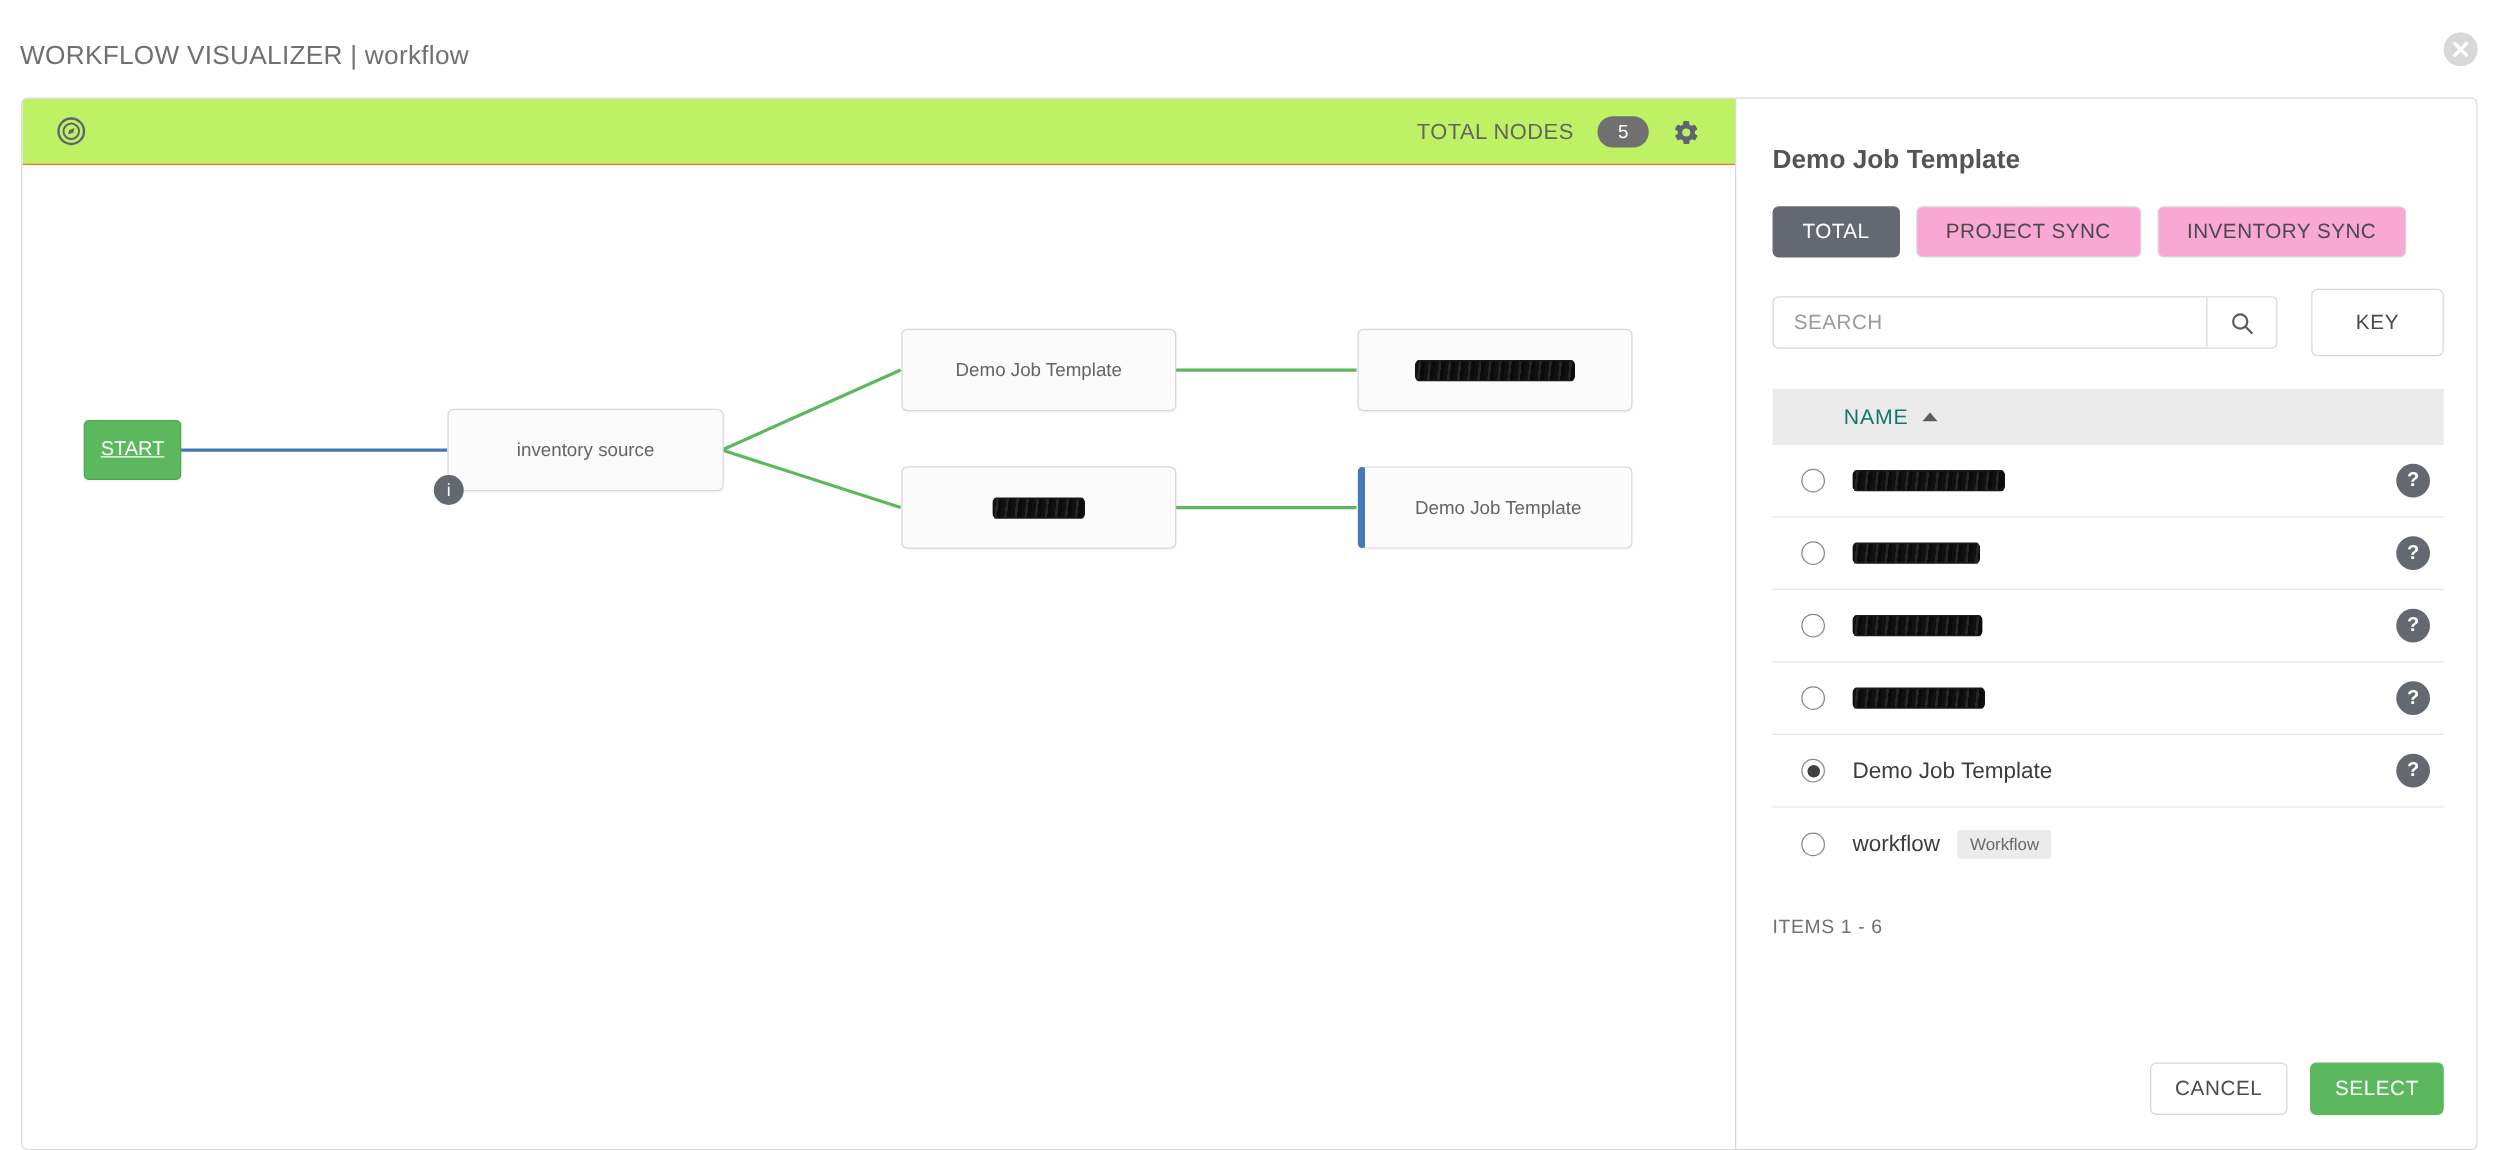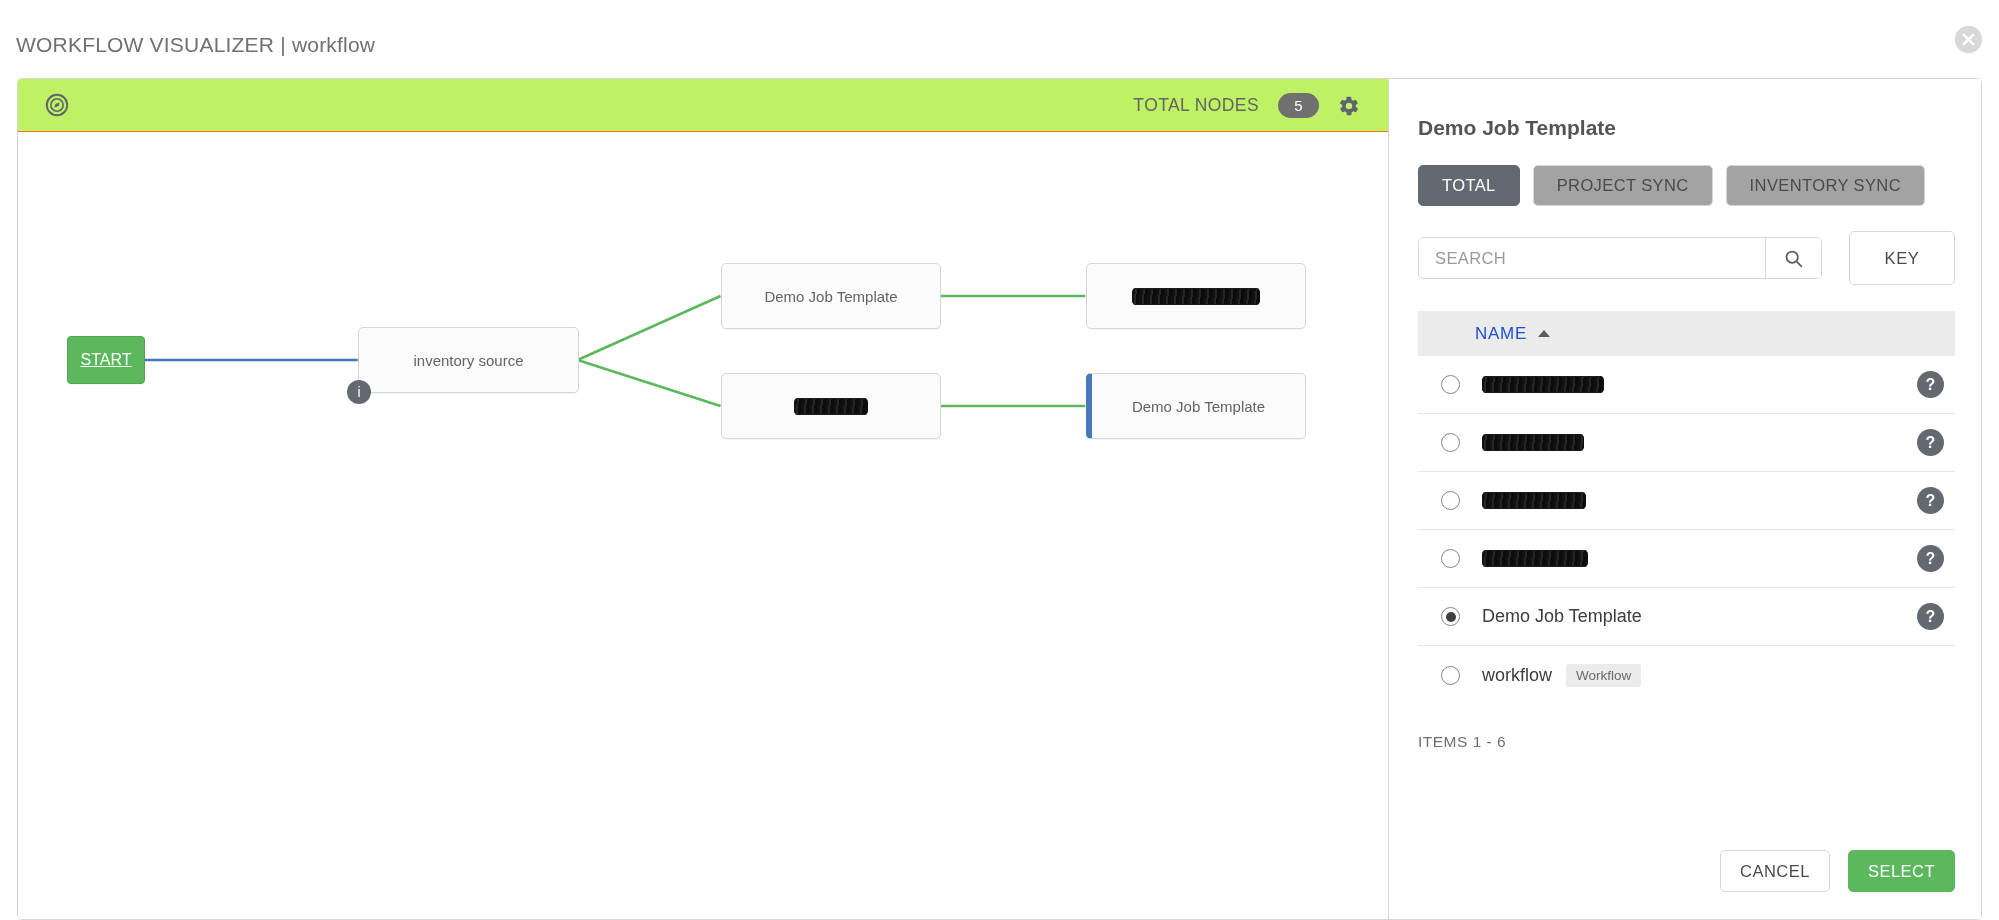--- a/index.html
+++ b/index.html
@@ -98,21 +98,21 @@
     position:absolute; left:1372px; top:0;
     width:593px; height:100%;
     background:#fff; padding:0 28px;
   }
   .panel-title{
     margin-top:37px; font-size:21px; font-weight:bold; color:#545454;
   }
   .tab-row{ display:flex; gap:13px; margin-top:25px; }
   .tab-btn{
     height:41px; padding:0 23px; border-radius:5px;
-    border:1px solid #d7d7d7; background:#a3a3a3;
+    border:1px solid #d7d7d7; background:#f9a8d4;
     font-size:16.5px; color:#4a4a4a; letter-spacing:.4px;
     display:flex;align-items:center;justify-content:center; cursor:pointer;
     font-family:"Liberation Sans", sans-serif;
   }
   .tab-btn.active{ background:#646971; border-color:#646971; color:#fff; }
 
   .search-row{ display:flex; gap:27px; margin-top:25px; align-items:center;}
   .search-wrap{
     flex:1; display:flex; height:42px;
     border:1px solid #d7d7d7; border-radius:5px; overflow:hidden; background:#fff;
@@ -131,21 +131,21 @@
     width:106px; height:54px; border:1px solid #d7d7d7; border-radius:5px;
     background:#fff; font-size:16.5px; color:#4a4a4a; letter-spacing:.6px;
     display:flex;align-items:center;justify-content:center;cursor:pointer;
     font-family:"Liberation Sans", sans-serif;
   }
 
   .list-head{
     margin-top:26px; height:45px; background:#ebebeb;
     display:flex; align-items:center; padding-left:57px; gap:11px;
   }
-  .list-head-label{ font-size:17px; color:#1d4ed8; letter-spacing:.7px; }
+  .list-head-label{ font-size:17px; color:#0f766e; letter-spacing:.7px; }
   .sort-caret{ width:0;height:0;border-left:6px solid transparent;border-right:6px solid transparent;border-bottom:7px solid #5c5c5c;}
 
   .list-row{
     height:58px; display:flex; align-items:center;
     border-bottom:1px solid #e6e6e6; padding:0 4px 0 23px;
     cursor:pointer; position:relative;
   }
   .list-row:last-child{ border-bottom:none; }
   .radio{
     width:19px;height:19px;border-radius:50%;

